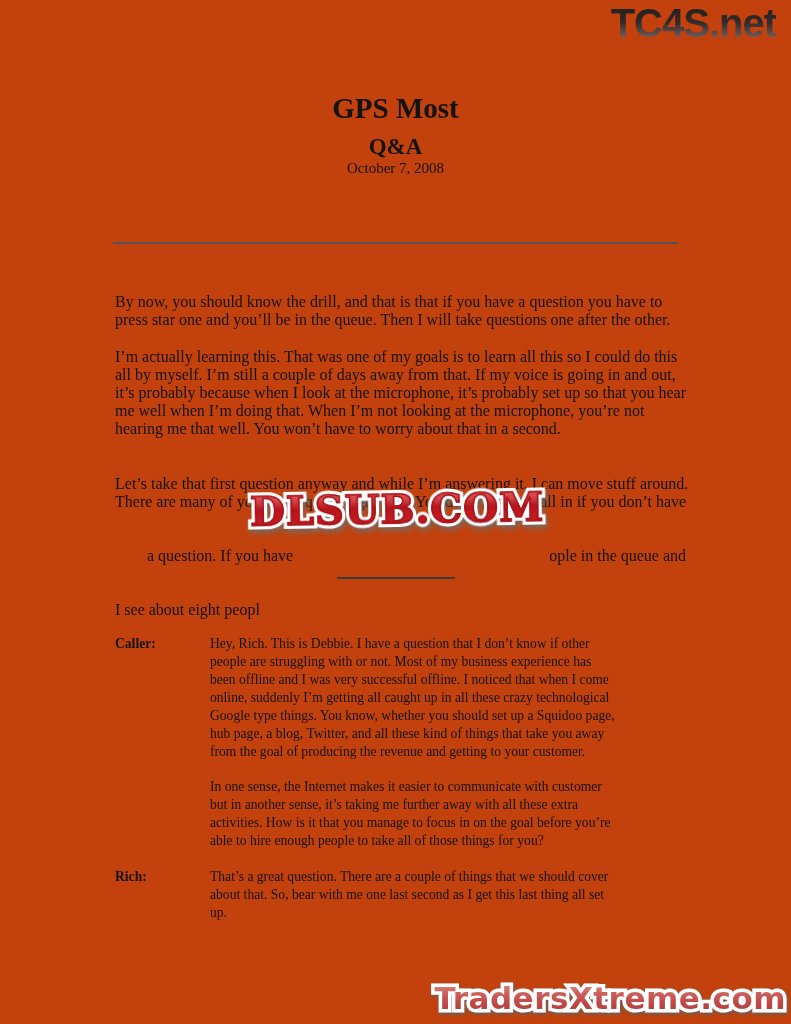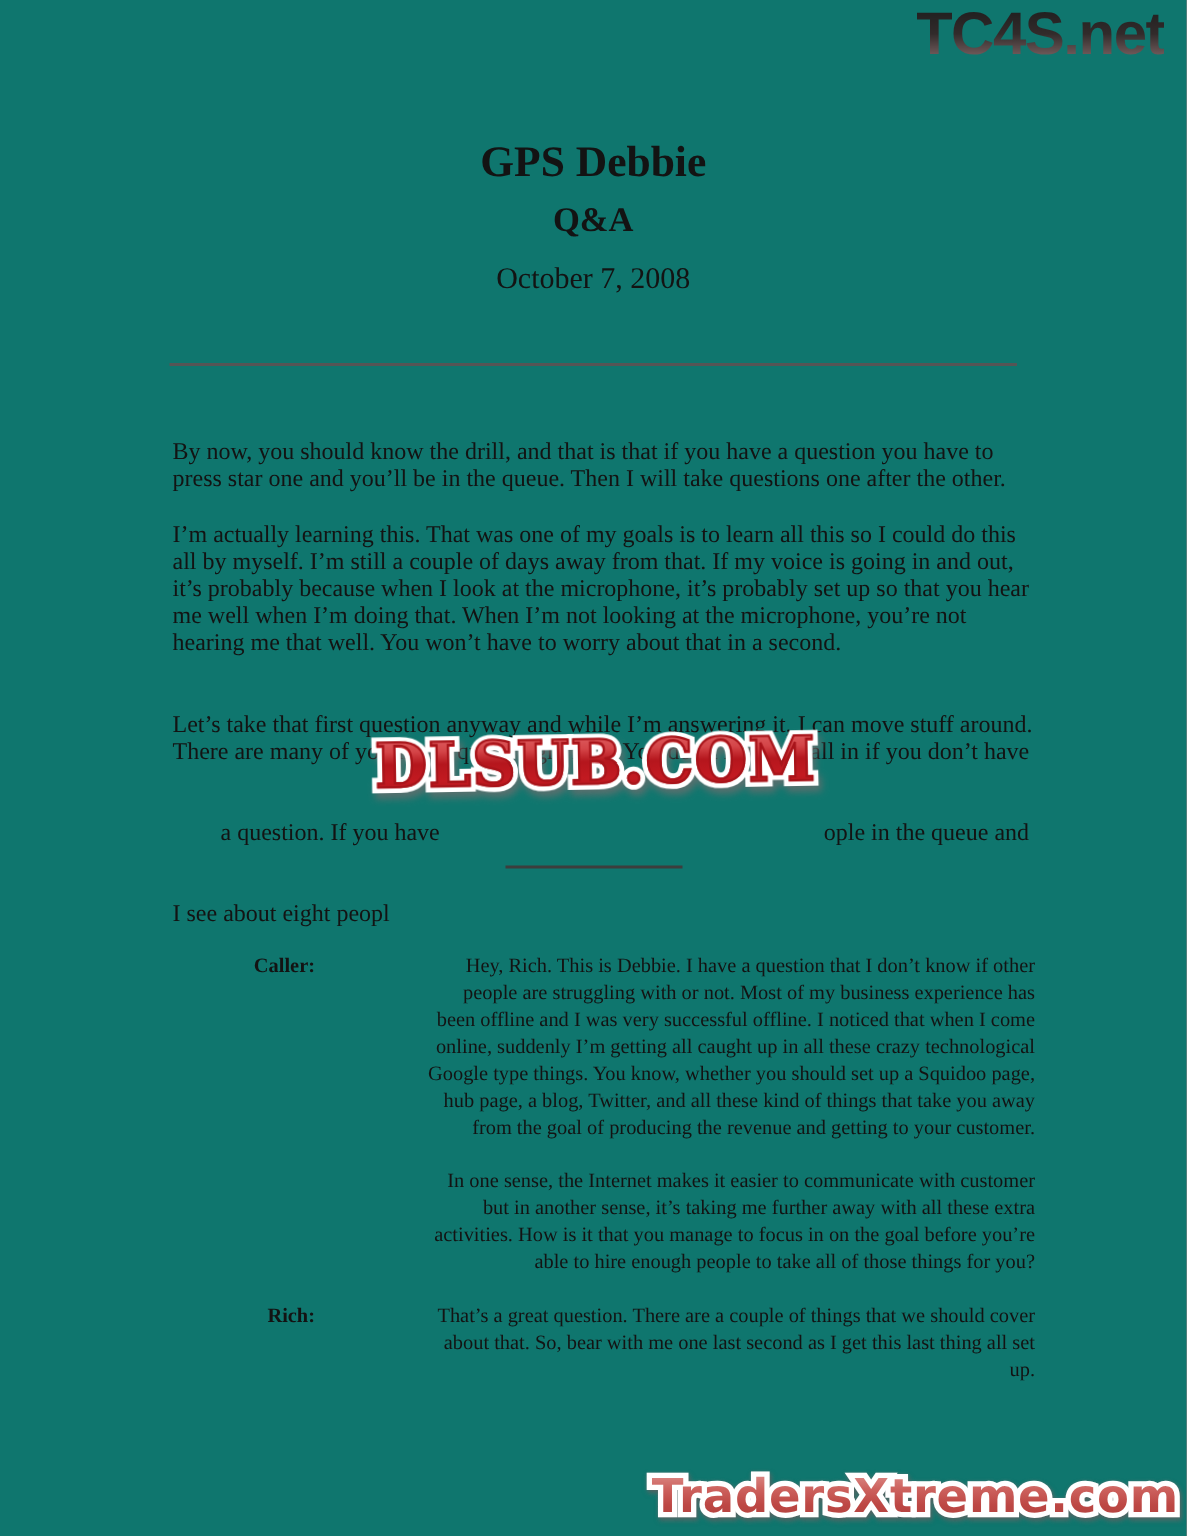--- a/index.html
+++ b/index.html
@@ -1,50 +1,50 @@
 <!DOCTYPE html>
 <html><head>
 <meta charset="utf-8">
 <style>
   html,body { margin:0; padding:0; background:#888; }
   .page {
     position:relative; width:791px; height:1024px; margin:0 auto;
-    background:#0f766e; overflow:hidden;
+    background:#c2410c; overflow:hidden;
     font-family:"Liberation Serif", serif; color:#131313;
   }
 
   
   .header-logo {
     position:absolute; top:1px; right:15px;
     font-family:"Liberation Sans", sans-serif; font-weight:bold;
     font-size:40px; letter-spacing:-1px; white-space:nowrap;
     background:linear-gradient(180deg,#1e1e1e 8%,#322b2b 48%,#6b5757 78%,#a28787 100%);
     -webkit-background-clip:text; background-clip:text; color:transparent;
   }
 
   
   .title-block { position:absolute; top:92px; left:0; width:100%; text-align:center; }
   .title-main { font-size:29px; font-weight:bold; }
   .title-sub  { font-size:23px; font-weight:bold; margin-top:9px; }
-  .title-date { font-size:20px; margin-top:15px; }
+  .title-date { font-size:15px; }
 
   .rule-full  { position:absolute; top:242px; left:113px; width:565px; border-top:2px solid #555; }
   .rule-short { position:absolute; top:577px; left:337px; width:118px; border-top:2px solid #3d3d3d; }
 
   
   .body-text { position:absolute; left:115px; top:293px; width:575px; font-size:16px; line-height:18px; }
   .para { margin:0 0 19px 0; white-space:pre-line; }
   .gap-line { white-space:pre; }
   .gap-spacer { display:inline-block; width:256px; }
 
   
   .dialogue { position:absolute; left:115px; top:635px; width:575px; font-size:13.6px; line-height:18px; }
-  .dlg-row { display:flex; margin-bottom:18px;text-align:right; }
+  .dlg-row { display:flex; margin-bottom:18px; }
   .dlg-speaker { width:95px; flex-shrink:0; font-weight:bold; }
-  .dlg-speech { flex:1;margin-left:20px; }
+  .dlg-speech { flex:1; }
   .dlg-para { margin:0 0 17px 0; white-space:pre-line; }
   .dlg-para:last-child { margin-bottom:0; }
 
   
   .watermark {
     position:absolute; left:250px; top:487px; transform:rotate(-1deg);
     filter:drop-shadow(2px 4px 2.5px rgba(110,110,110,0.75));
   }
   .wm-layer {
     font-family:"DejaVu Serif", serif; font-weight:bold; font-size:40px;
@@ -74,21 +74,21 @@
   }
 </style>
 </head>
 <body>
 
 <div class="page">
 
   <div class="header-logo">TC4S.net</div>
 
   <div class="title-block">
-    <div class="title-main">GPS Debbie</div>
+    <div class="title-main">GPS Most</div>
     <div class="title-sub">Q&amp;A</div>
     <div class="title-date">October 7, 2008</div>
   </div>
 
   <div class="rule-full"></div>
 
   <div class="body-text">
     <div class="para">By now, you should know the drill, and that is that if you have a question you have to
 press star one and you’ll be in the queue. Then I will take questions one after the other.</div>
     <div class="para">I’m actually learning this. That was one of my goals is to learn all this so I could do this

